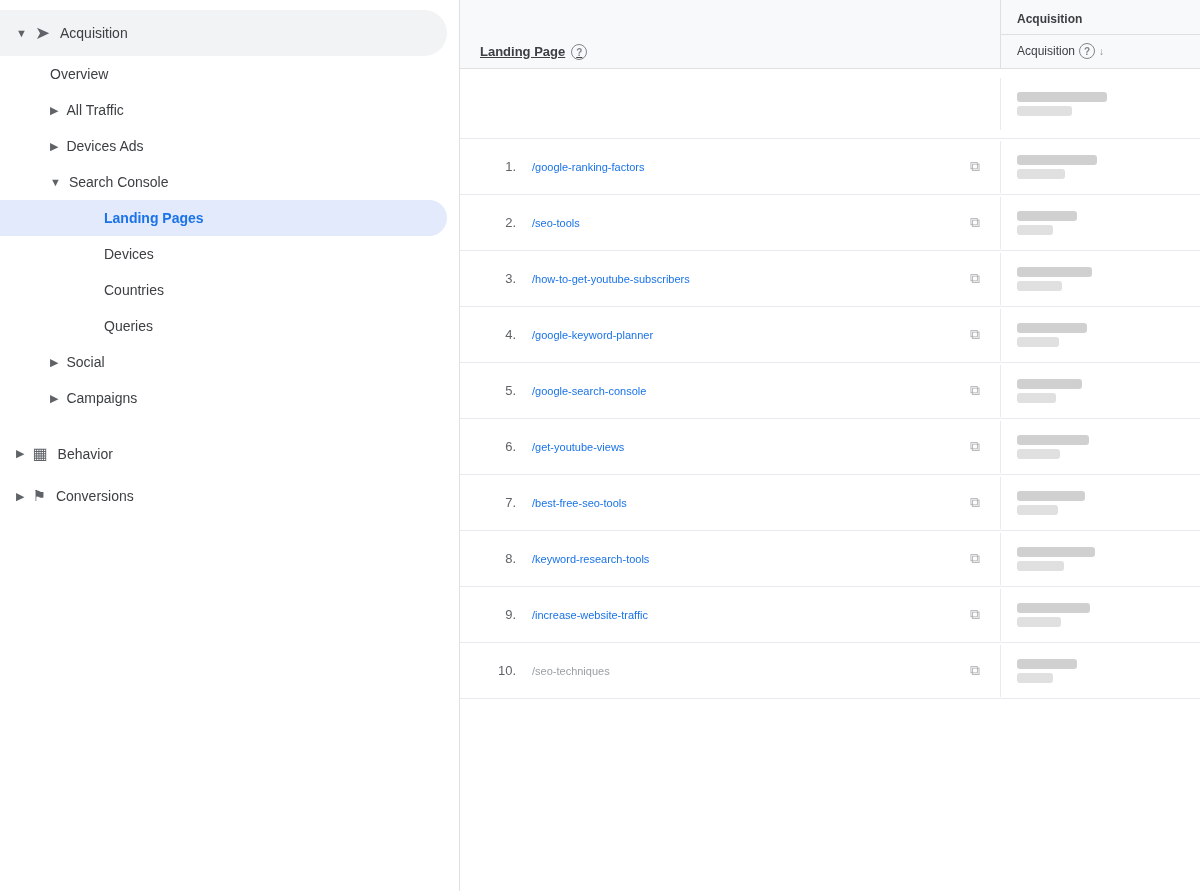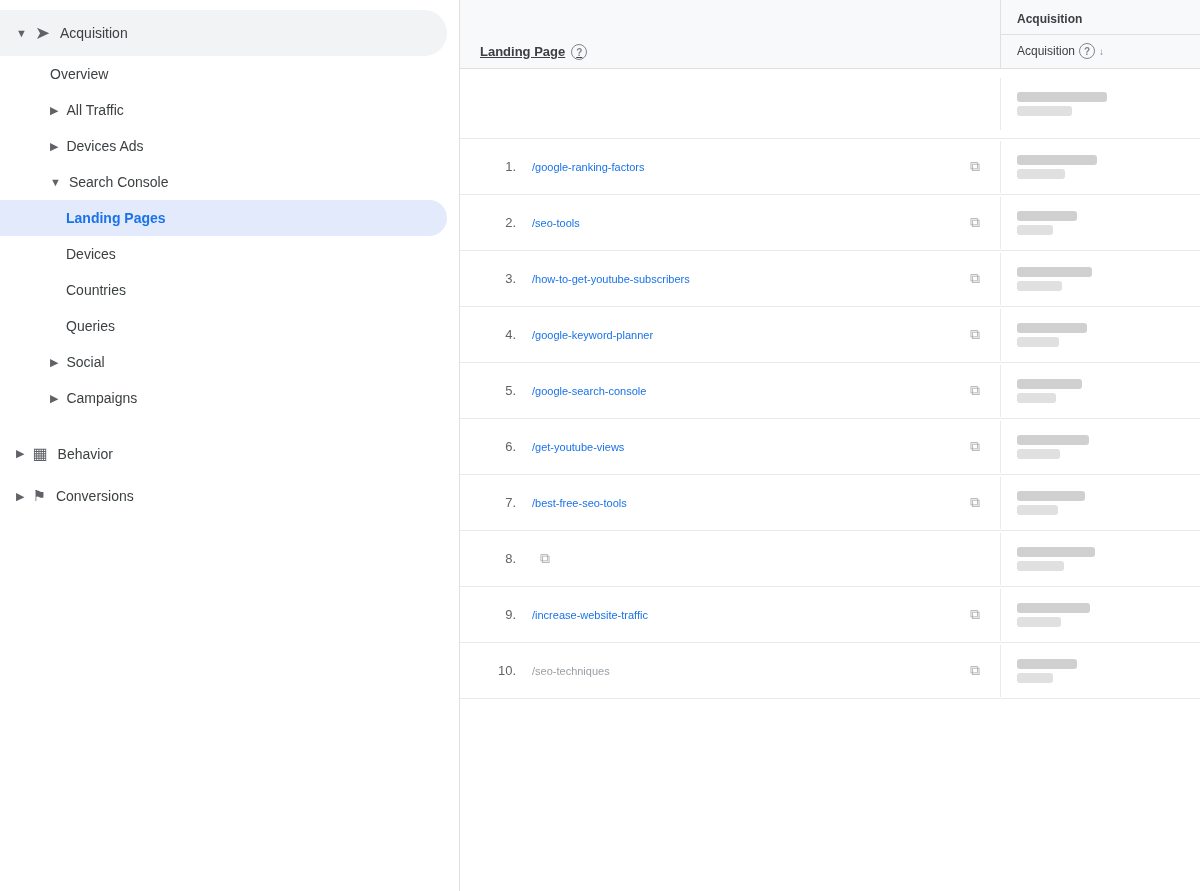--- a/index.html
+++ b/index.html
@@ -54,21 +54,21 @@
       margin-right: 12px;
     }
 
     .chevron {
       font-size: 11px;
       margin-right: 8px;
       color: #5f6368;
     }
 
     .indent-1 { padding-left: 50px; }
-    .indent-2 { padding-left: 66px; }
+    .indent-2 { padding-left: 104px; }
 
     
     .main-content {
       flex: 1;
       overflow-y: auto;
       background: #fff;
     }
 
     
     .table-header {
@@ -409,20 +409,21 @@
       <div class="cell-value">
         <div class="redacted-line">
           <span class="redacted-block" style="width:68px;"></span>
           <span class="redacted-block" style="width:41px; background:#e0e0e0;"></span>
         </div>
       </div>
     </div>
       <div class="table-row">
       <div class="cell-landing">
         <span class="row-number">8.</span>
+        <a class="landing-link" href="#" style="color:#1a73e8">/keyword-research-tools</a>
         <span class="copy-icon">⧉</span>
       </div>
       <div class="cell-value">
         <div class="redacted-line">
           <span class="redacted-block" style="width:78px;"></span>
           <span class="redacted-block" style="width:47px; background:#e0e0e0;"></span>
         </div>
       </div>
     </div>
       <div class="table-row">

